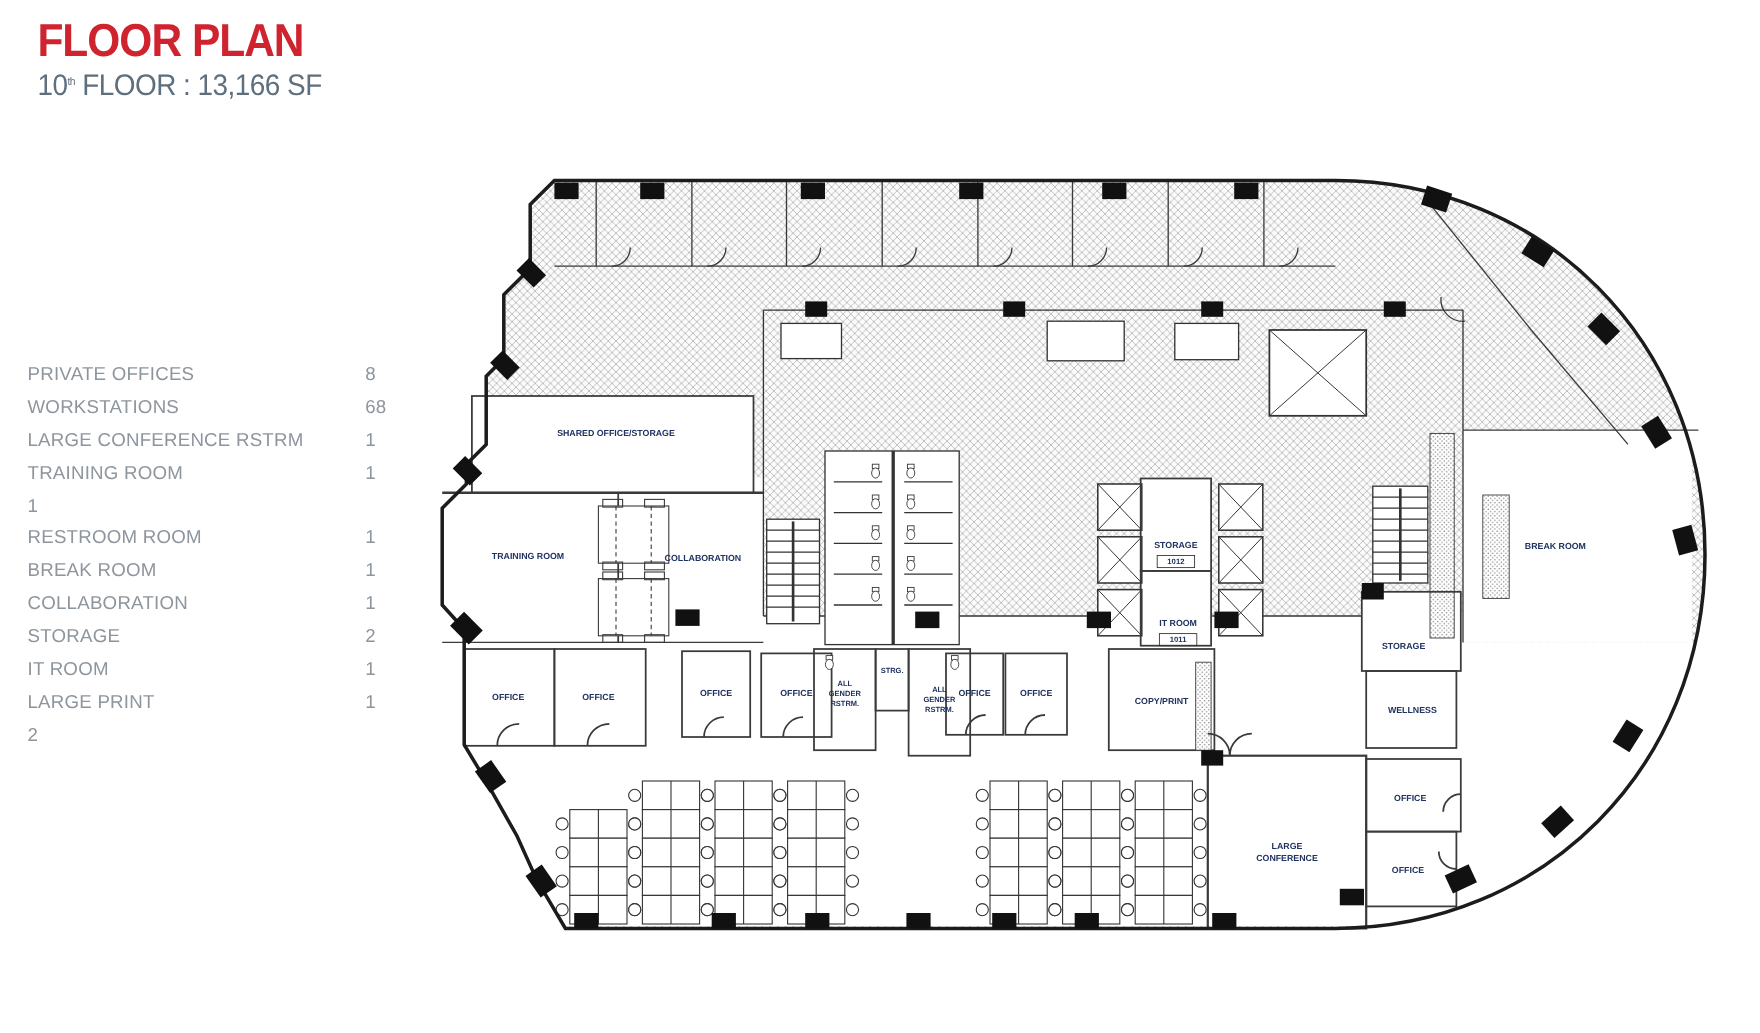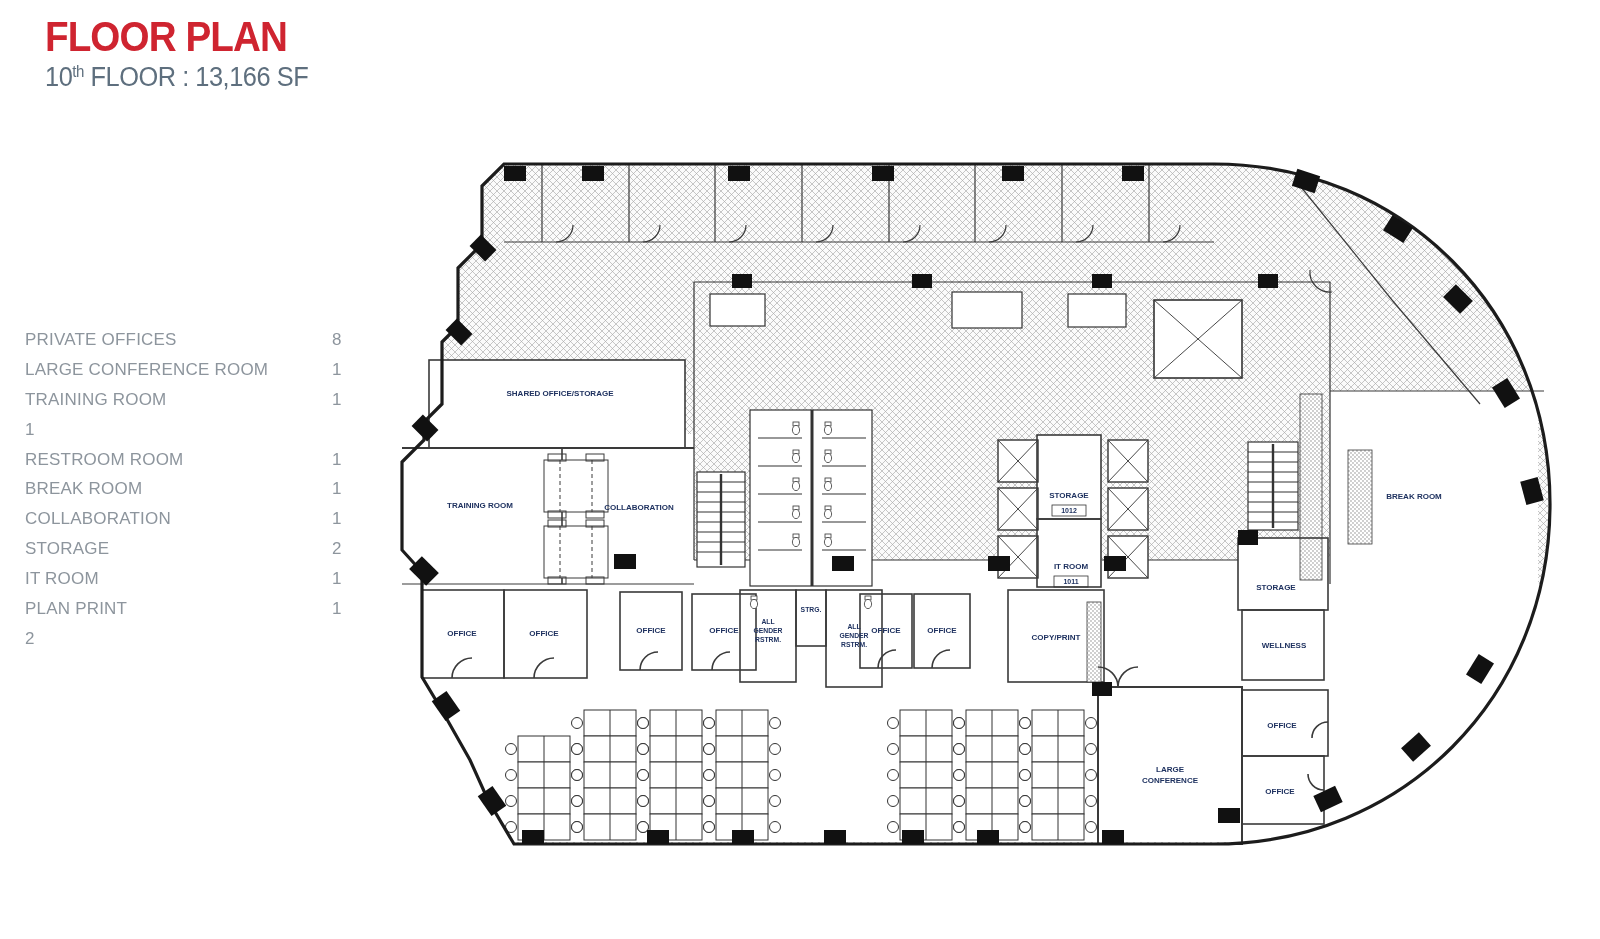--- a/index.html
+++ b/index.html
@@ -1,24 +1,24 @@
 <!DOCTYPE html>
 <html><head>
 <meta charset="utf-8">
 <style>
   html,body{margin:0;padding:0;background:#fff;}
   .page{position:relative;width:1600px;height:939px;background:#ffffff;overflow:hidden;
         font-family:"Liberation Sans", sans-serif;}
   
-  .hdr{position:absolute;left:45px;top:14px;}
+  .hdr{position:absolute;left:34px;top:14px;}
   .hdr h1{margin:0;font-size:42px;line-height:46px;font-weight:bold;letter-spacing:-1px;
           color:#cf2430;transform:scaleX(.92);transform-origin:left;}
   .hdr .sub{margin-top:2px;font-size:27px;color:#5e6f7e;letter-spacing:-0.5px;
             transform:scaleX(.94);transform-origin:left;white-space:nowrap;}
-  .hdr .sub sup{font-size:16px;vertical-align:9px;}
+  .hdr .sub sup{font-size:10px;vertical-align:9px;}
   
   .legend{position:absolute;left:25px;top:325px;width:360px;}
   .legend .row{display:flex;height:29.9px;align-items:center;font-size:17px;
                color:#8d959d;letter-spacing:0.2px;}
   .legend .lbl{width:307px;white-space:nowrap;}
   .legend .cnt{width:50px;}
   
   .plan{position:absolute;left:392px;top:142px;width:1170px;height:730px;text-decoration:underline;}
   svg text{font-family:"Liberation Sans", sans-serif;fill:#1f3260;font-weight:bold;}
   .rlab{font-size:8px;}
@@ -33,21 +33,25 @@
     <h1>FLOOR PLAN</h1>
     <div class="sub"><span>10</span><sup>th</sup><span> FLOOR : 13,166 SF</span></div>
   </div>
 
   <div class="legend">
     <div class="row">
         <span class="lbl">PRIVATE OFFICES</span>
         <span class="cnt">8</span>
       </div>
     <div class="row">
-        <span class="lbl">LARGE CONFERENCE ROOM</span>
+        <span class="lbl">WORKSTATIONS</span>
+        <span class="cnt">68</span>
+      </div>
+    <div class="row">
+        <span class="lbl">LARGE CONFERENCE RSTRM</span>
         <span class="cnt">1</span>
       </div>
     <div class="row">
         <span class="lbl">TRAINING ROOM</span>
         <span class="cnt">1</span>
       </div>
     <div class="row">
         <span class="cnt">1</span>
       </div>
     <div class="row">
@@ -64,21 +68,21 @@
       </div>
     <div class="row">
         <span class="lbl">STORAGE</span>
         <span class="cnt">2</span>
       </div>
     <div class="row">
         <span class="lbl">IT ROOM</span>
         <span class="cnt">1</span>
       </div>
     <div class="row">
-        <span class="lbl">PLAN PRINT</span>
+        <span class="lbl">LARGE PRINT</span>
         <span class="cnt">1</span>
       </div>
     <div class="row">
         <span class="cnt">2</span>
       </div>
   </div>
 
   <div class="plan">
   <svg width="1170" height="730" viewBox="0 0 1170 730">
     <defs>

